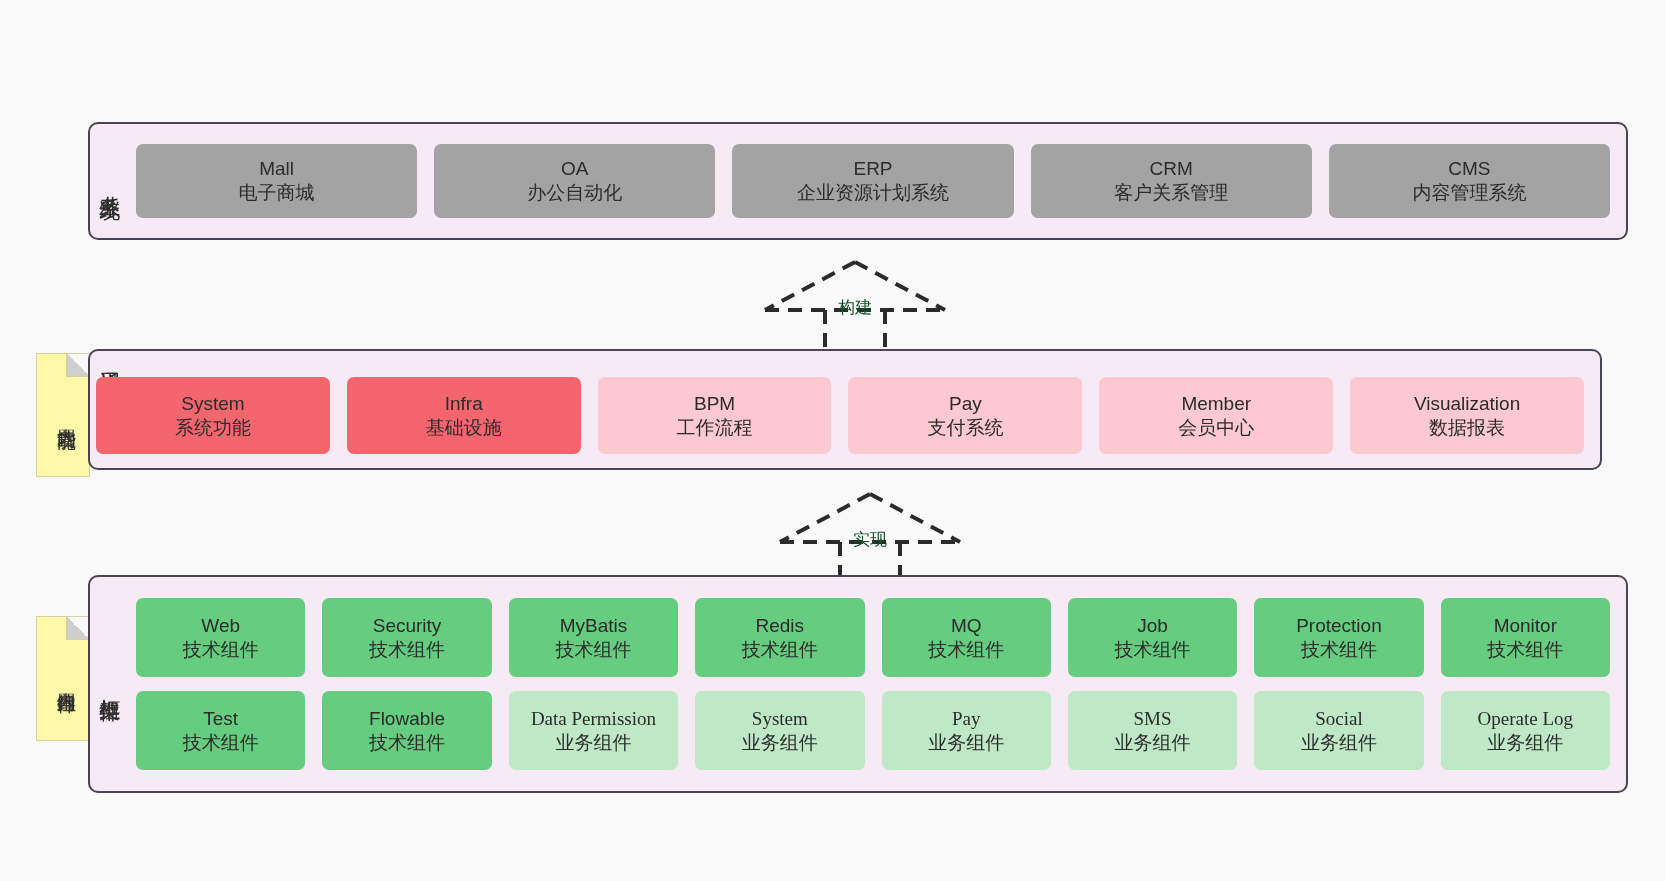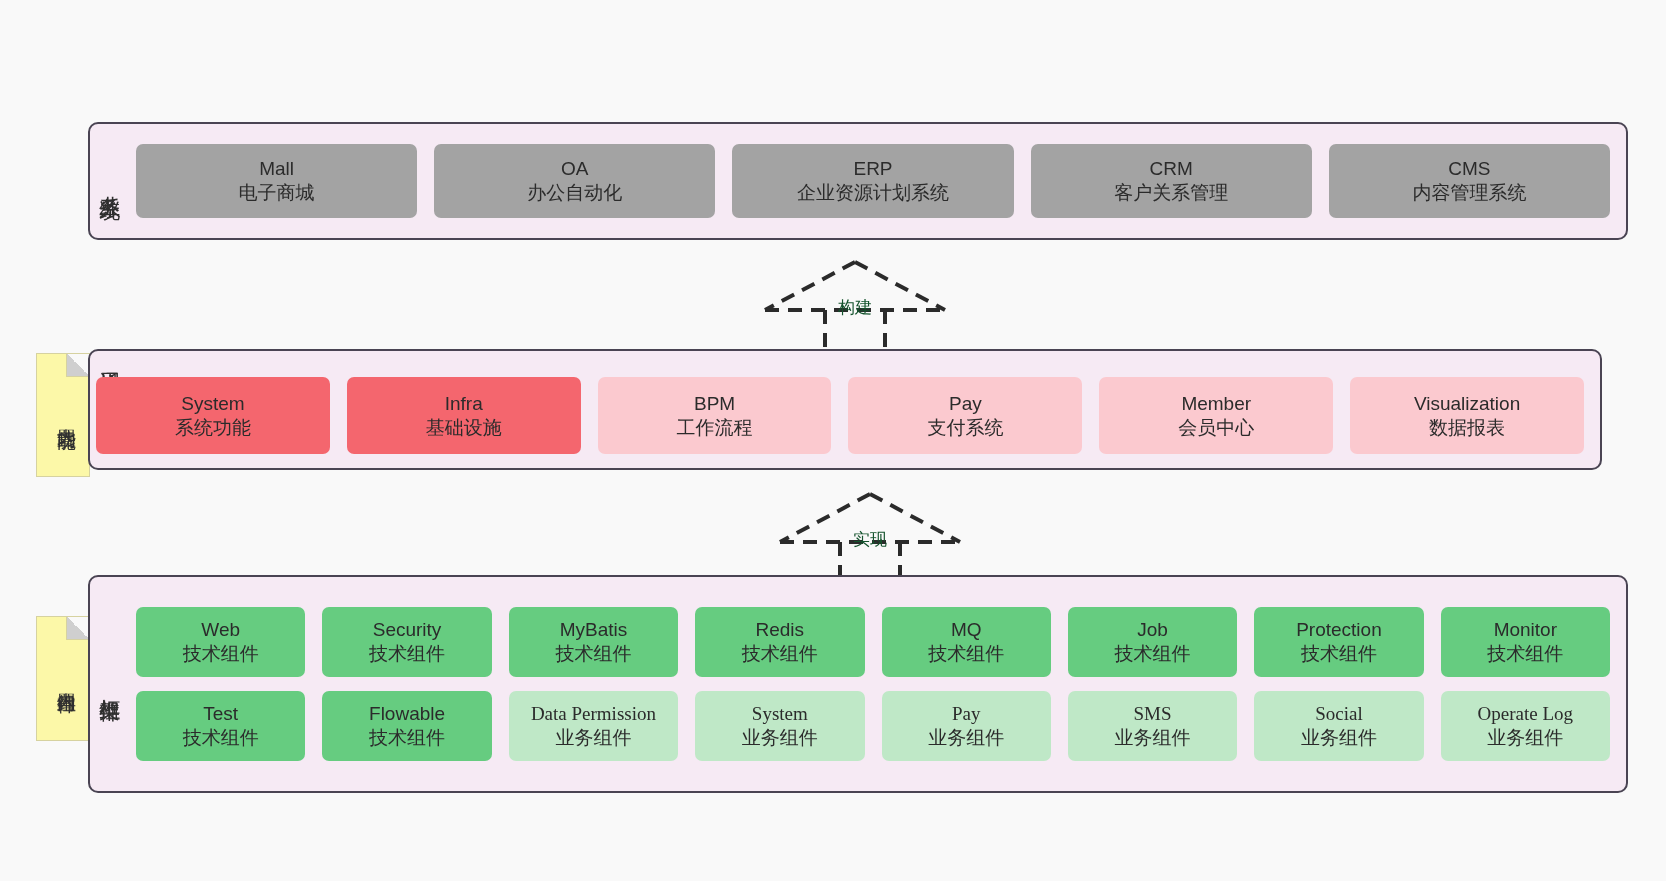--- a/index.html
+++ b/index.html
@@ -88,21 +88,21 @@
   .c-lightgreen  { background: #bfe8c7; font-family: Liberation Serif, serif; }
 
   
   #layer-business  { left: 88px;  top: 122px; width: 1540px; height: 118px; }
   #layer-business .card { height: 74px; }
 
   #layer-modules   { left: 88px;  top: 349px; width: 1514px; height: 121px; flex-direction: column; }
   #layer-modules .card { height: 77px; }
 
   #layer-framework { left: 88px;  top: 575px; width: 1540px; height: 218px; }
-  #layer-framework .card { height: 70px; }
+  #layer-framework .card { height: 79px; }
 
   
   .note {
     position: absolute;
     box-sizing: border-box;
     background: #fcf8a8;
     border: 1px solid #d6d2a0;
     display: flex;
     align-items: center;
     justify-content: center;

